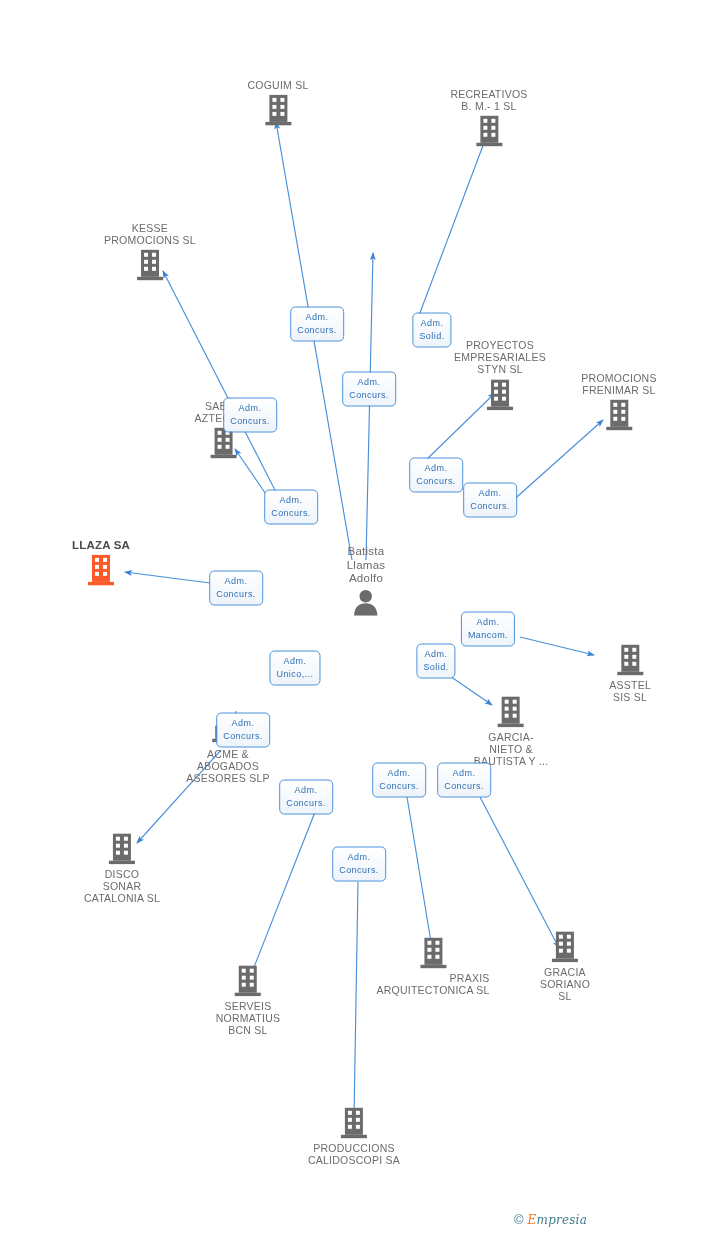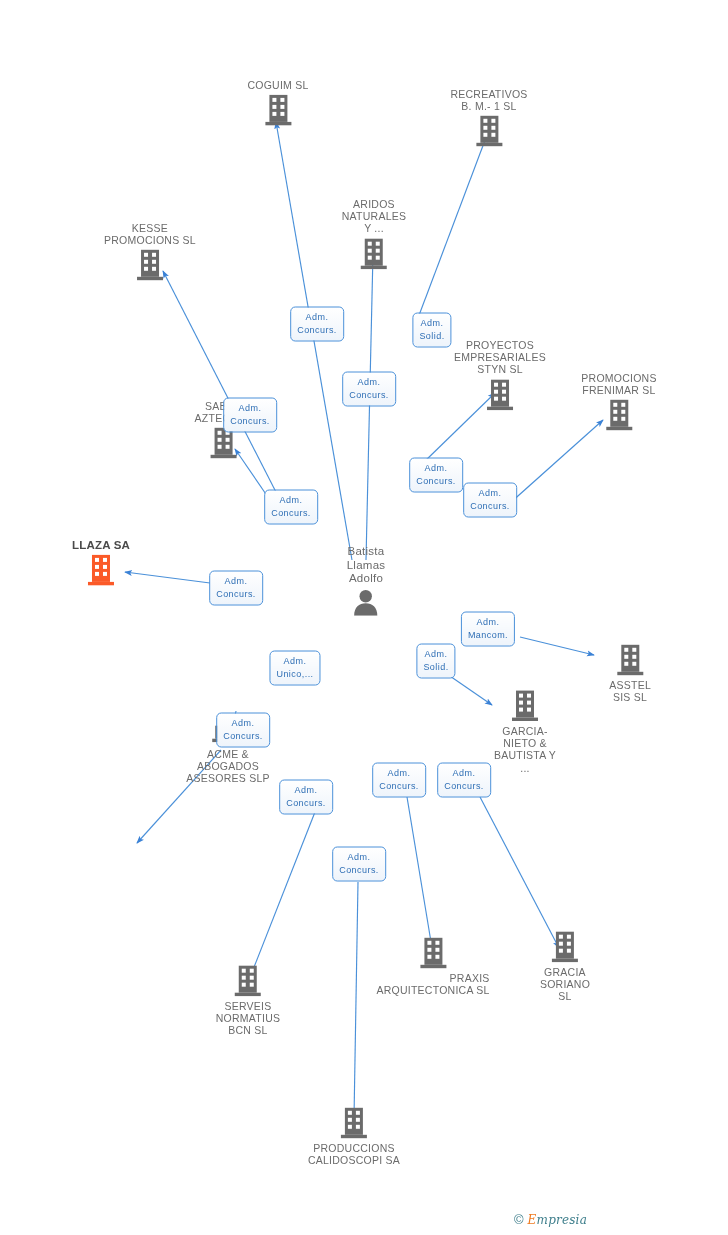--- a/index.html
+++ b/index.html
@@ -115,37 +115,20 @@
           <rect x="9" y="5" width="4" height="4"></rect>
           <rect x="17" y="5" width="4" height="4"></rect>
           <rect x="9" y="12" width="4" height="4"></rect>
           <rect x="17" y="12" width="4" height="4"></rect>
           <rect x="9" y="19" width="4" height="4"></rect>
           <rect x="17" y="19" width="4" height="4"></rect>
         </g>
       </svg>
   </div>
 
-  <div class="node above" style="left:374px;top:234px;">
-    <span class="lbl">ARIDOS
-NATURALES
-Y ...</span>
-    <svg class="ico" width="30" height="34" viewBox="0 0 30 34">
-        <rect x="6" y="2" width="18" height="27" fill="#6b6b6b"></rect>
-        <rect x="2" y="29" width="26" height="3.4" fill="#6b6b6b"></rect>
-        <g fill="#fff">
-          <rect x="9" y="5" width="4" height="4"></rect>
-          <rect x="17" y="5" width="4" height="4"></rect>
-          <rect x="9" y="12" width="4" height="4"></rect>
-          <rect x="17" y="12" width="4" height="4"></rect>
-          <rect x="9" y="19" width="4" height="4"></rect>
-          <rect x="17" y="19" width="4" height="4"></rect>
-        </g>
-      </svg>
-  </div>
 
   <div class="node above" style="left:150px;top:252px;">
     <span class="lbl">KESSE
 PROMOCIONS SL</span>
     <svg class="ico" width="30" height="34" viewBox="0 0 30 34">
         <rect x="6" y="2" width="18" height="27" fill="#6b6b6b"></rect>
         <rect x="2" y="29" width="26" height="3.4" fill="#6b6b6b"></rect>
         <g fill="#fff">
           <rect x="9" y="5" width="4" height="4"></rect>
           <rect x="17" y="5" width="4" height="4"></rect>
@@ -234,21 +217,21 @@
           <rect x="17" y="5" width="4" height="4"></rect>
           <rect x="9" y="12" width="4" height="4"></rect>
           <rect x="17" y="12" width="4" height="4"></rect>
           <rect x="9" y="19" width="4" height="4"></rect>
           <rect x="17" y="19" width="4" height="4"></rect>
         </g>
       </svg>
     <span class="lbl">ASSTEL SIS SL</span>
   </div>
 
-  <div class="node" style="left:511px;top:731px;margin-left:14px;">
+  <div class="node" style="left:511px;top:731px;">
     <svg class="ico" width="30" height="34" viewBox="0 0 30 34">
         <rect x="6" y="2" width="18" height="27" fill="#6b6b6b"></rect>
         <rect x="2" y="29" width="26" height="3.4" fill="#6b6b6b"></rect>
         <g fill="#fff">
           <rect x="9" y="5" width="4" height="4"></rect>
           <rect x="17" y="5" width="4" height="4"></rect>
           <rect x="9" y="12" width="4" height="4"></rect>
           <rect x="17" y="12" width="4" height="4"></rect>
           <rect x="9" y="19" width="4" height="4"></rect>
           <rect x="17" y="19" width="4" height="4"></rect>
@@ -267,20 +250,37 @@
           <rect x="7" y="9" width="5" height="6"></rect>
           <rect x="14.5" y="9" width="5" height="6"></rect>
           <rect x="22" y="9" width="5" height="6"></rect>
         </g>
       </svg>
     <span class="lbl">ACME &amp;
 ABOGADOS
 ASESORES  SLP</span>
   </div>
 
+  <div class="node" style="left:122px;top:868px;">
+    <svg class="ico" width="30" height="34" viewBox="0 0 30 34">
+        <rect x="6" y="2" width="18" height="27" fill="#6b6b6b"></rect>
+        <rect x="2" y="29" width="26" height="3.4" fill="#6b6b6b"></rect>
+        <g fill="#fff">
+          <rect x="9" y="5" width="4" height="4"></rect>
+          <rect x="17" y="5" width="4" height="4"></rect>
+          <rect x="9" y="12" width="4" height="4"></rect>
+          <rect x="17" y="12" width="4" height="4"></rect>
+          <rect x="9" y="19" width="4" height="4"></rect>
+          <rect x="17" y="19" width="4" height="4"></rect>
+        </g>
+      </svg>
+    <span class="lbl">DISCO
+SONAR
+CATALONIA SL</span>
+  </div>
 
   <div class="node" style="left:248px;top:1000px;">
     <svg class="ico" width="30" height="34" viewBox="0 0 30 34">
         <rect x="6" y="2" width="18" height="27" fill="#6b6b6b"></rect>
         <rect x="2" y="29" width="26" height="3.4" fill="#6b6b6b"></rect>
         <g fill="#fff">
           <rect x="9" y="5" width="4" height="4"></rect>
           <rect x="17" y="5" width="4" height="4"></rect>
           <rect x="9" y="12" width="4" height="4"></rect>
           <rect x="17" y="12" width="4" height="4"></rect>

